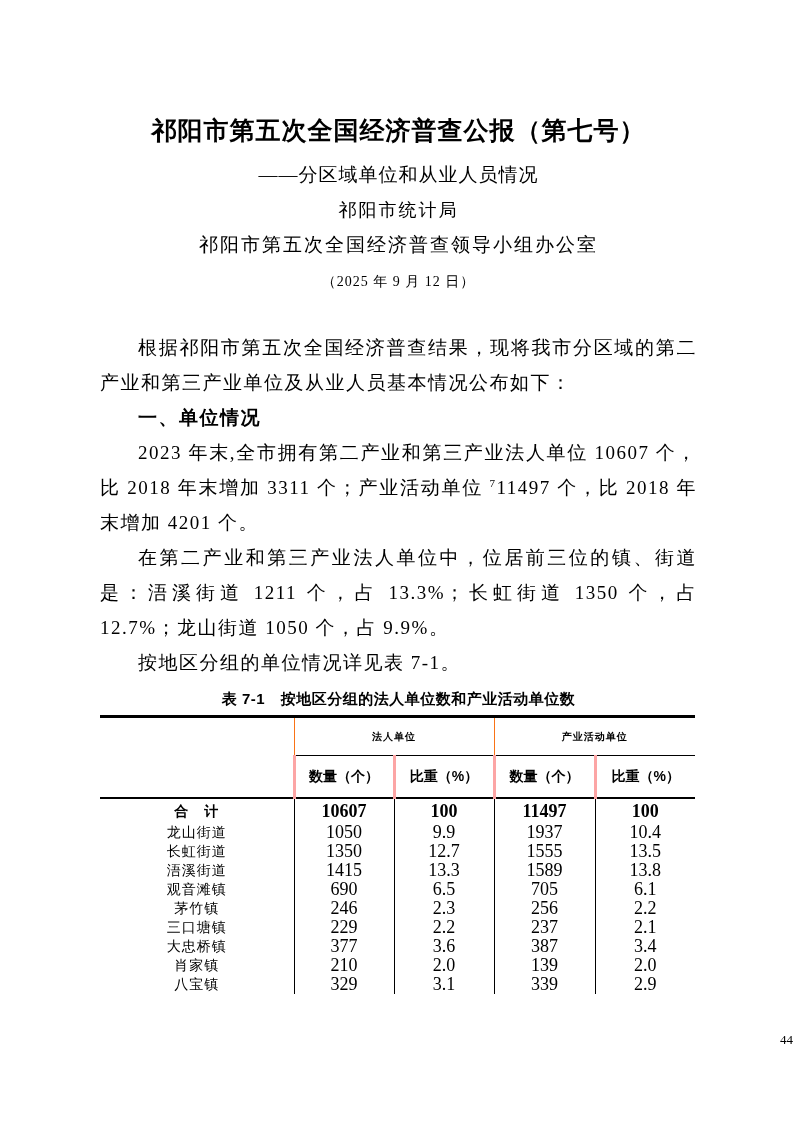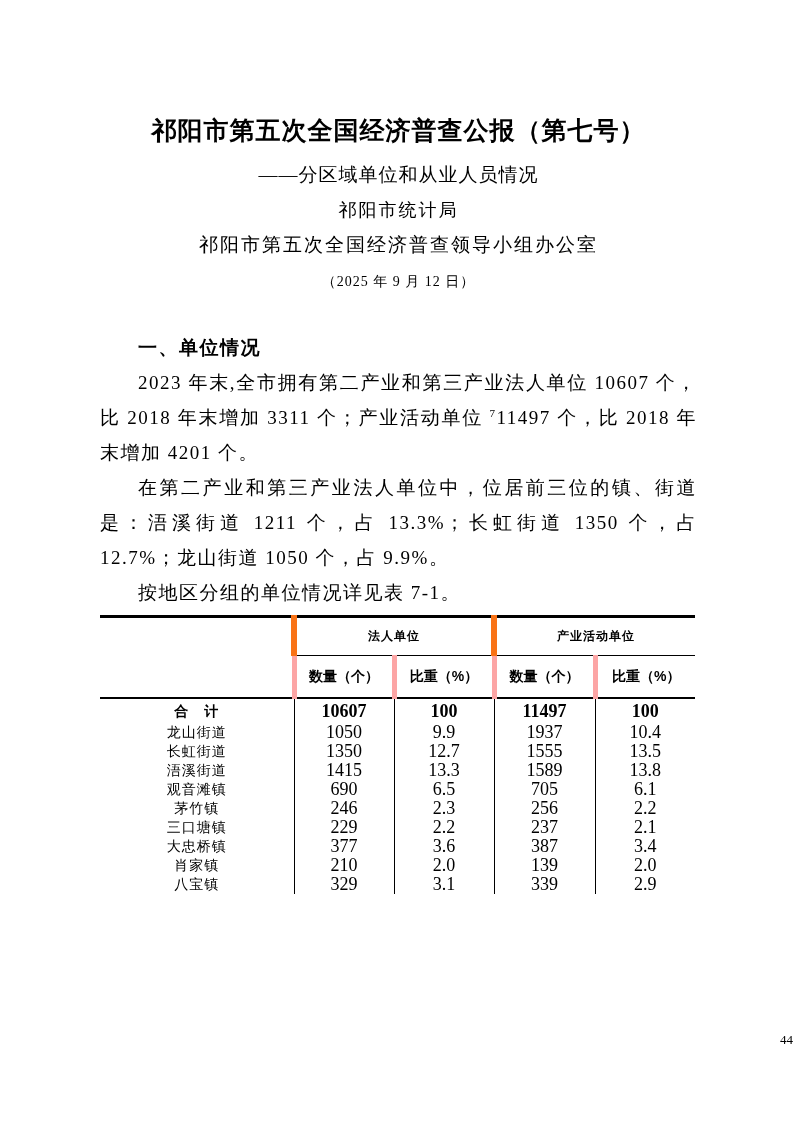--- a/index.html
+++ b/index.html
@@ -91,28 +91,28 @@
   table.units th, table.units td { padding:0; }
   col.c0 { width:194px; }
   col.c1 { width:100px; }
   col.c2 { width:100px; }
   col.c3 { width:101px; }
   col.c4 { width:100px; }
 
   th.stub { border-bottom:2px solid #000; }
   th.grp {
     height:37px;
-    border-left:6px solid #f97316;
+    border-left:1px solid #f97316;
     border-bottom:1px solid #000;
-    font-size:12px;
+    font-size:10px;
     letter-spacing:1px;
   }
   th.sub {
     height:41px;
-    border-left:5px solid #fca5a5;
+    border-left:3px solid #fca5a5;
     border-bottom:2px solid #000;
     font-size:14px;
   }
   tbody td {
     height:19px;
     border-left:1px solid #000;
     text-align:center;
     font-size:18px;
     line-height:19px;
   }
@@ -138,26 +138,28 @@
 <div class="page">
   <div class="content">
 
     <div class="doc-title hei">祁阳市第五次全国经济普查公报（第七号）</div>
     <div class="doc-subtitle">——分区域单位和从业人员情况</div>
     <div class="doc-agency">祁阳市统计局</div>
     <div class="doc-office">祁阳市第五次全国经济普查领导小组办公室</div>
     <div class="doc-date">（2025 年 9 月 12 日）</div>
 
     <div class="body-text">
+      <p>根据祁阳市第五次全国经济普查结果，现将我市分区域的第二产业和第三产业单位及从业人员基本情况公布如下：</p>
       <p class="section-heading hei">一、单位情况</p>
       <p><span>2023 年末,全市拥有第二产业和第三产业法人单位 10607 个，比 2018 年末增加 3311 个；产业活动单位 </span><sup class="fnote">7</sup><span>11497 个，比 2018 年末增加 4201 个。</span></p>
       <p>在第二产业和第三产业法人单位中，位居前三位的镇、街道是：浯溪街道 1211 个，占 13.3%；长虹街道 1350 个，占 12.7%；龙山街道 1050 个，占 9.9%。</p>
       <p>按地区分组的单位情况详见表 7-1。</p>
     </div>
 
+    <div class="table-caption hei">表 7-1　按地区分组的法人单位数和产业活动单位数</div>
 
     <table class="units">
       <colgroup>
         <col class="c0">
           <col class="c1">
           <col class="c2">
           <col class="c3">
           <col class="c4">
       </colgroup>
       <thead>

